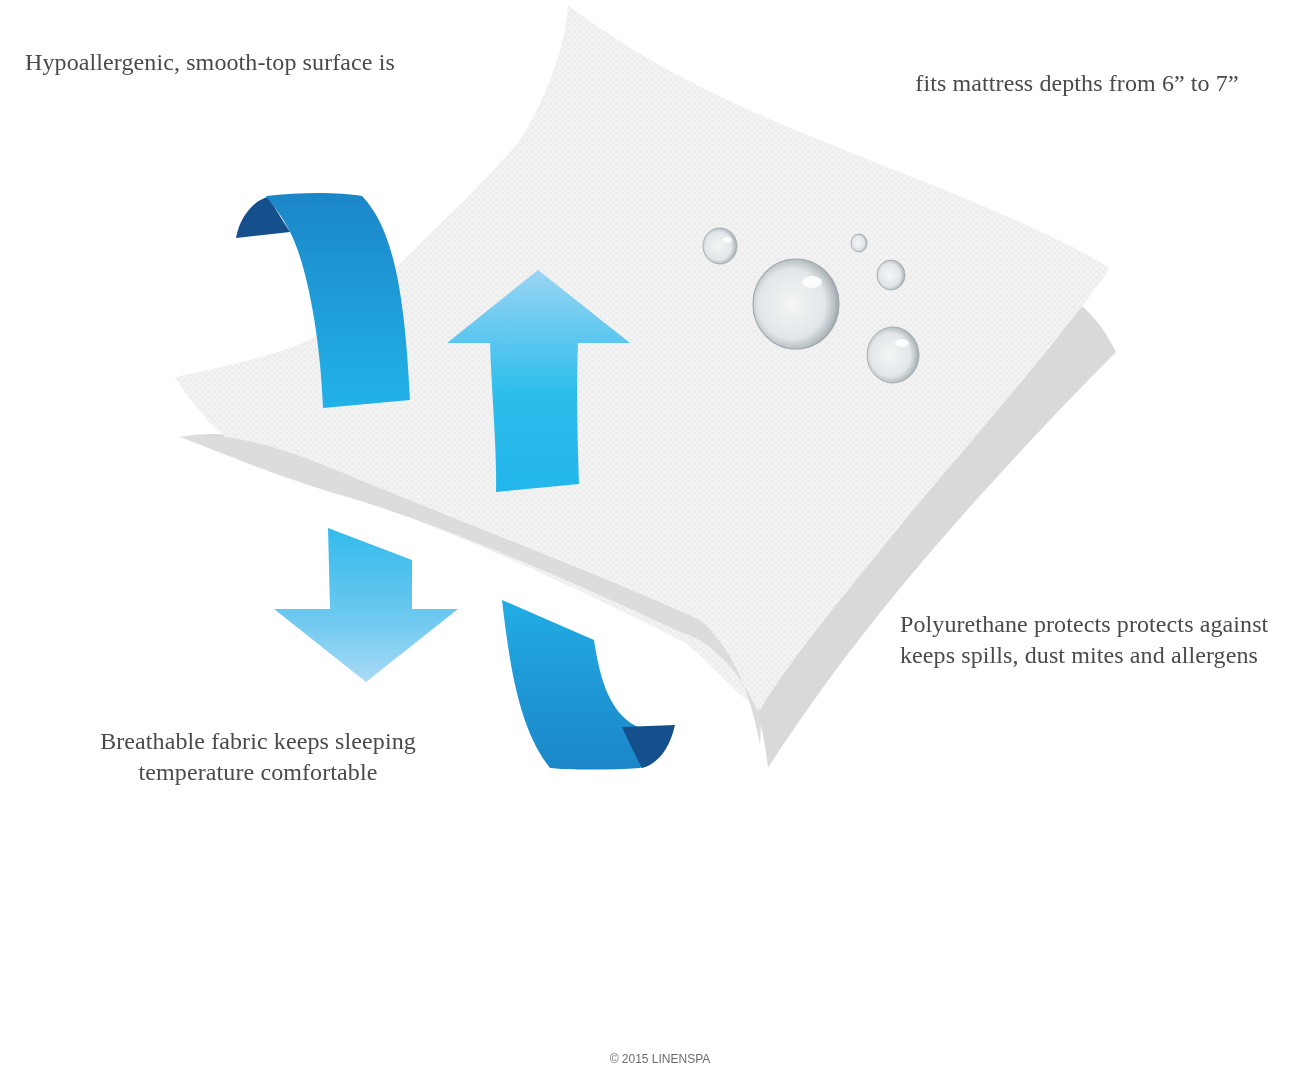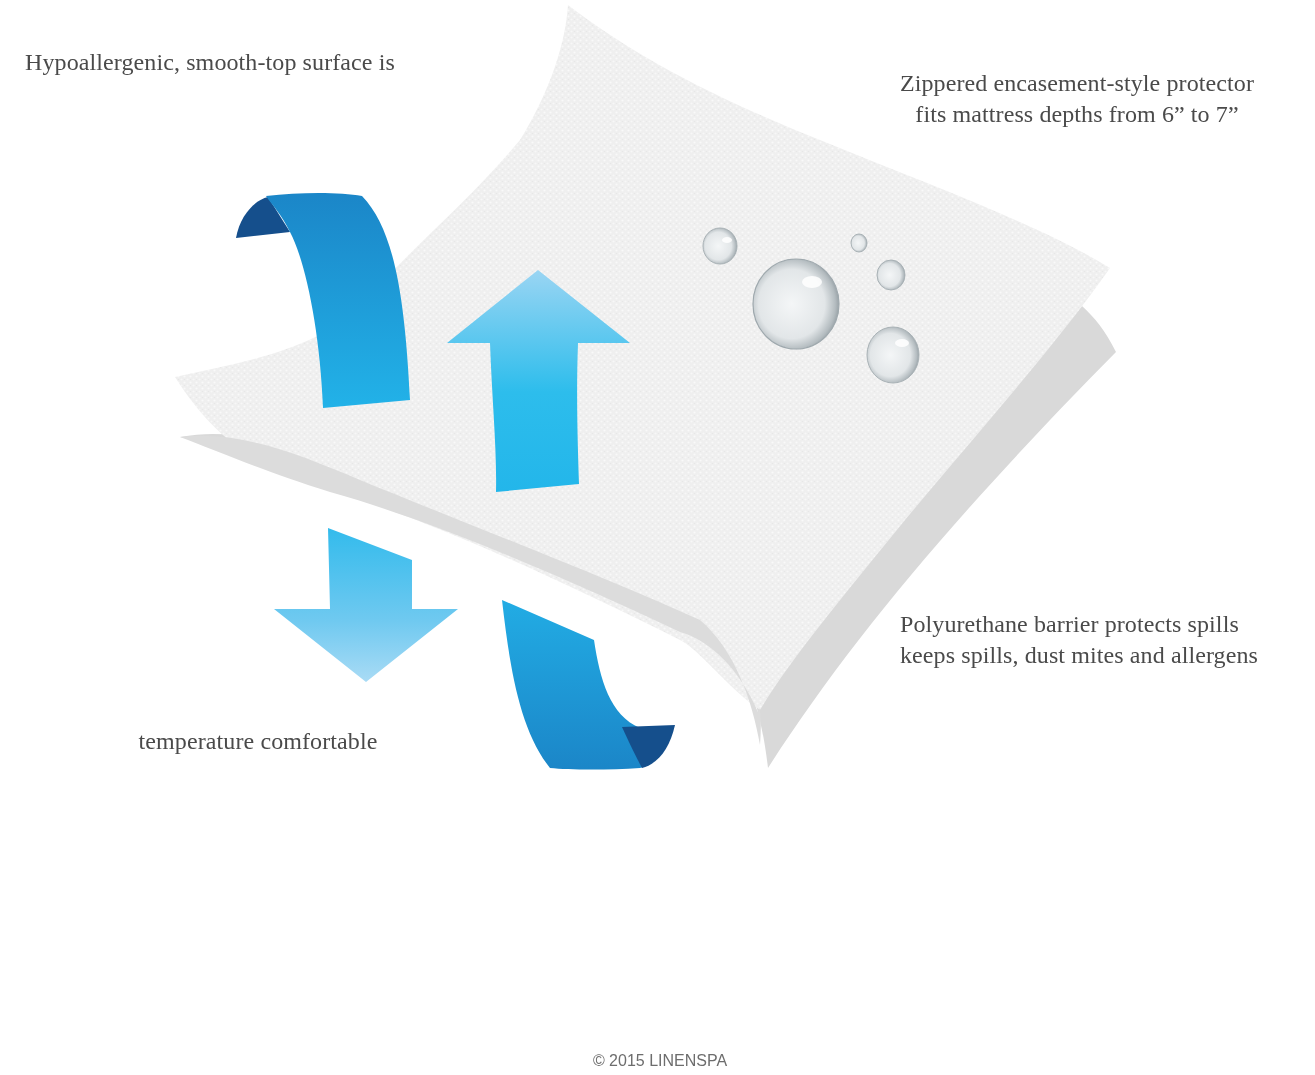--- a/index.html
+++ b/index.html
@@ -27,21 +27,21 @@
     }
     .caption span { display: block; }
     .cap-hypo   { left: 0px;   top: 47px;  width: 420px; }
     .cap-zip    { left: 872px; top: 68px;  width: 410px; }
     .cap-poly   { left: 900px; top: 609px; width: 415px; text-align: left; }
     .cap-breath { left: 58px;  top: 726px; width: 400px; }
     .copyright {
       position: absolute;
       left: 540px; top: 1052px; width: 240px;
       font-family: "Liberation Sans", "DejaVu Sans", sans-serif;
-      font-size: 16px;
+      font-size: 12px;
       color: #6d6d6d;
       text-align: center;
       white-space: nowrap;
     }
   </style>
 </head>
 <body>
 
 <div class="canvas">
 
@@ -114,27 +114,27 @@
       <ellipse cx="727" cy="240" rx="5" ry="3" fill="#ffffff" opacity="0.85"></ellipse>
       <ellipse cx="902" cy="343" rx="7" ry="4" fill="#ffffff" opacity="0.85"></ellipse>
     </g>
   </svg>
 
   <div class="caption cap-hypo">
     <span>Hypoallergenic, smooth-top surface is</span>
   </div>
 
   <div class="caption cap-zip">
-    <span>Zippered encasement-style protector</span>
     <span>fits mattress depths from 6” to 7”</span>
   </div>
 
   <div class="caption cap-poly">
-    <span>Polyurethane barrier protects spills</span>
+    <span>Polyurethane protects protects against</span>
     <span>keeps spills, dust mites and allergens</span>
   </div>
 
   <div class="caption cap-breath">
+    <span>Breathable fabric keeps sleeping</span>
     <span>temperature comfortable</span>
   </div>
 
   <div class="copyright">© 2015 LINENSPA</div>
 </div>
 
 </body></html>

